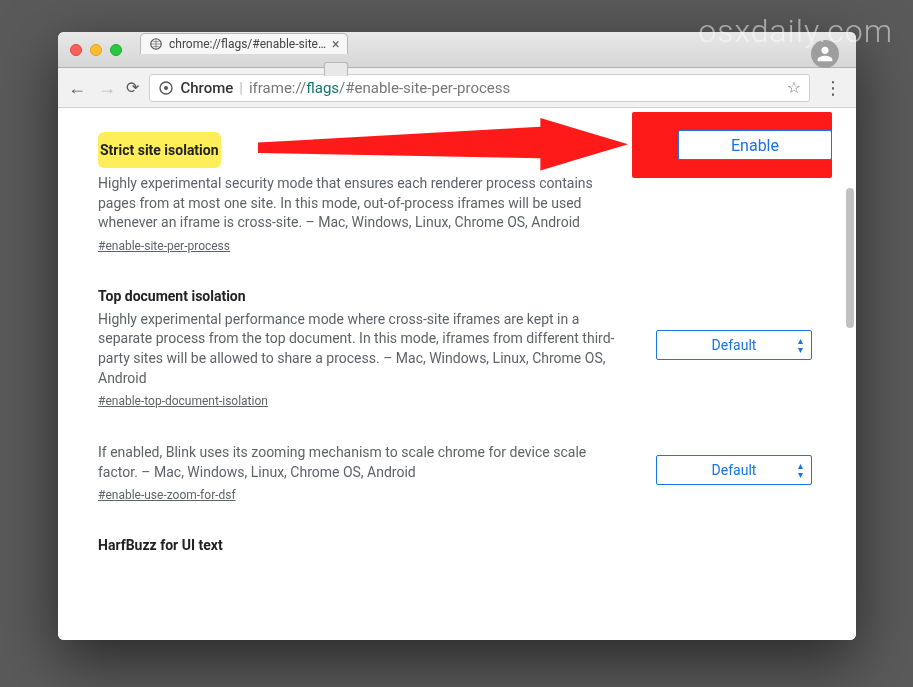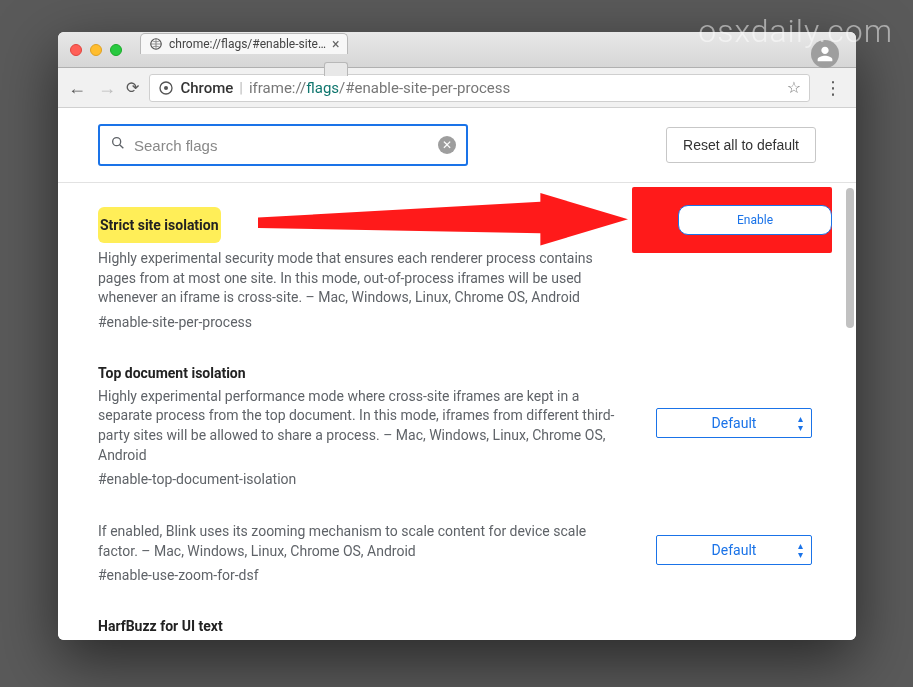--- a/index.html
+++ b/index.html
@@ -162,21 +162,21 @@
     cursor:pointer;
   }
   .flag-list{ overflow-y:auto; height:calc(100% - 74px); }
   .flag-item{
     padding: 20px 40px 14px 40px;
     position:relative;
   }
   .flag-title{ font-size:14px;font-weight:700;color:#222;margin-bottom:6px;}
   .flag-title.highlight{ background:#ffee58; padding:10px 2px; display:inline-block;border-radius:6px;}
   .flag-desc{ font-size:14px;color:#5f6368;line-height:1.4; max-width:520px;}
-  .flag-link{ font-size:14px;color:#5f6368;margin-top:6px;display:inline-block;}
+  .flag-link{ font-size:12px;color:#5f6368;text-decoration:underline;margin-top:6px;display:inline-block;}
   .flag-control{ position:absolute; right:44px; top:50%; transform:translateY(-50%);padding-left:24px;}
   .select-box{
     width:156px;height:30px;border:1px solid #1a73e8;background:#fff;color:#1a73e8;
     font-size:14px;border-radius:2px;display:flex;align-items:center;justify-content:center;
     position:relative;cursor:pointer;
   }
   .select-box::after{
     content:"";position:absolute;right:8px;top:6px;width:10px;height:16px;
     background:
       linear-gradient(#1a73e8,#1a73e8) center/1px 0 no-repeat;
@@ -188,21 +188,21 @@
     right: 24px;
     width: 200px;
     height: 66px;
     background:#ff1a1a;
     border-radius:2px;
     display:flex;align-items:center;justify-content:center;
     z-index:5;
   }
   .red-callout .inner-btn{
     width:156px;height:30px;border:1px solid #1a73e8;background:#fff;color:#1a73e8;
-    font-size:12px;border-radius:10px;display:flex;align-items:center;justify-content:center;cursor:pointer;margin-left:46px;
+    font-size:16px;border-radius:2px;display:flex;align-items:center;justify-content:center;cursor:pointer;margin-left:46px;
   }
   .red-arrow{
     position:absolute;
     top: 10px;
     left: 200px;
     width: 370px;
     height: 70px;
     z-index:4;
     pointer-events:none;
   }
@@ -258,33 +258,20 @@
       <span class="sep">|</span>
       <span class="path">
         <span>iframe://</span><strong>flags</strong><span>/#enable-site-per-process</span>
       </span>
       <span class="star">☆</span>
     </div>
     <span class="menu-dots">⋮</span>
   </div>
 
   <div class="content">
-    <div class="searchbar-row">
-      <div class="search-wrap">
-        <span class="mag">
-          <svg width="16" height="16" viewBox="0 0 24 24" fill="none" stroke="#5f6368" stroke-width="2">
-              <circle cx="10" cy="10" r="6"></circle>
-              <line x1="20" y1="20" x2="14.5" y2="14.5"></line>
-            </svg>
-        </span>
-        <input type="text" placeholder="Search flags" style="">
-        <span class="clear">✕</span>
-      </div>
-      <button class="reset-btn">Reset all to default</button>
-    </div>
 
     <div class="flag-list">
 
       <div class="flag-item" style="padding-top:24px">
         <svg class="red-arrow" viewBox="0 0 380 80" preserveAspectRatio="none">
           <polygon points="0,28 290,10 290,0 380,30 290,60 290,46 0,40" fill="#ff1a1a"></polygon>
         </svg>
         <div class="red-callout">
           <div class="inner-btn">Enable</div>
         </div>
@@ -305,21 +292,21 @@
         <a class="flag-link">#enable-top-document-isolation</a>
       </div>
 
       <div class="flag-item">
         <div class="flag-control">
           <div class="select-box">
             <span>Default</span>
             <span class="select-carets">▴<br>▾</span>
           </div>
         </div>
-        <div class="flag-desc">If enabled, Blink uses its zooming mechanism to scale content for device scale factor.  – Mac, Windows, Linux, Chrome OS, Android</div>
+        <div class="flag-desc">If enabled, Blink uses its zooming mechanism to scale chrome for device scale factor.  – Mac, Windows, Linux, Chrome OS, Android</div>
         <a class="flag-link">#enable-use-zoom-for-dsf</a>
       </div>
 
       <div class="flag-item" style="padding-bottom:40px">
 
         <div class="flag-title">HarfBuzz for UI text</div>
 
       </div>
 
     </div>

